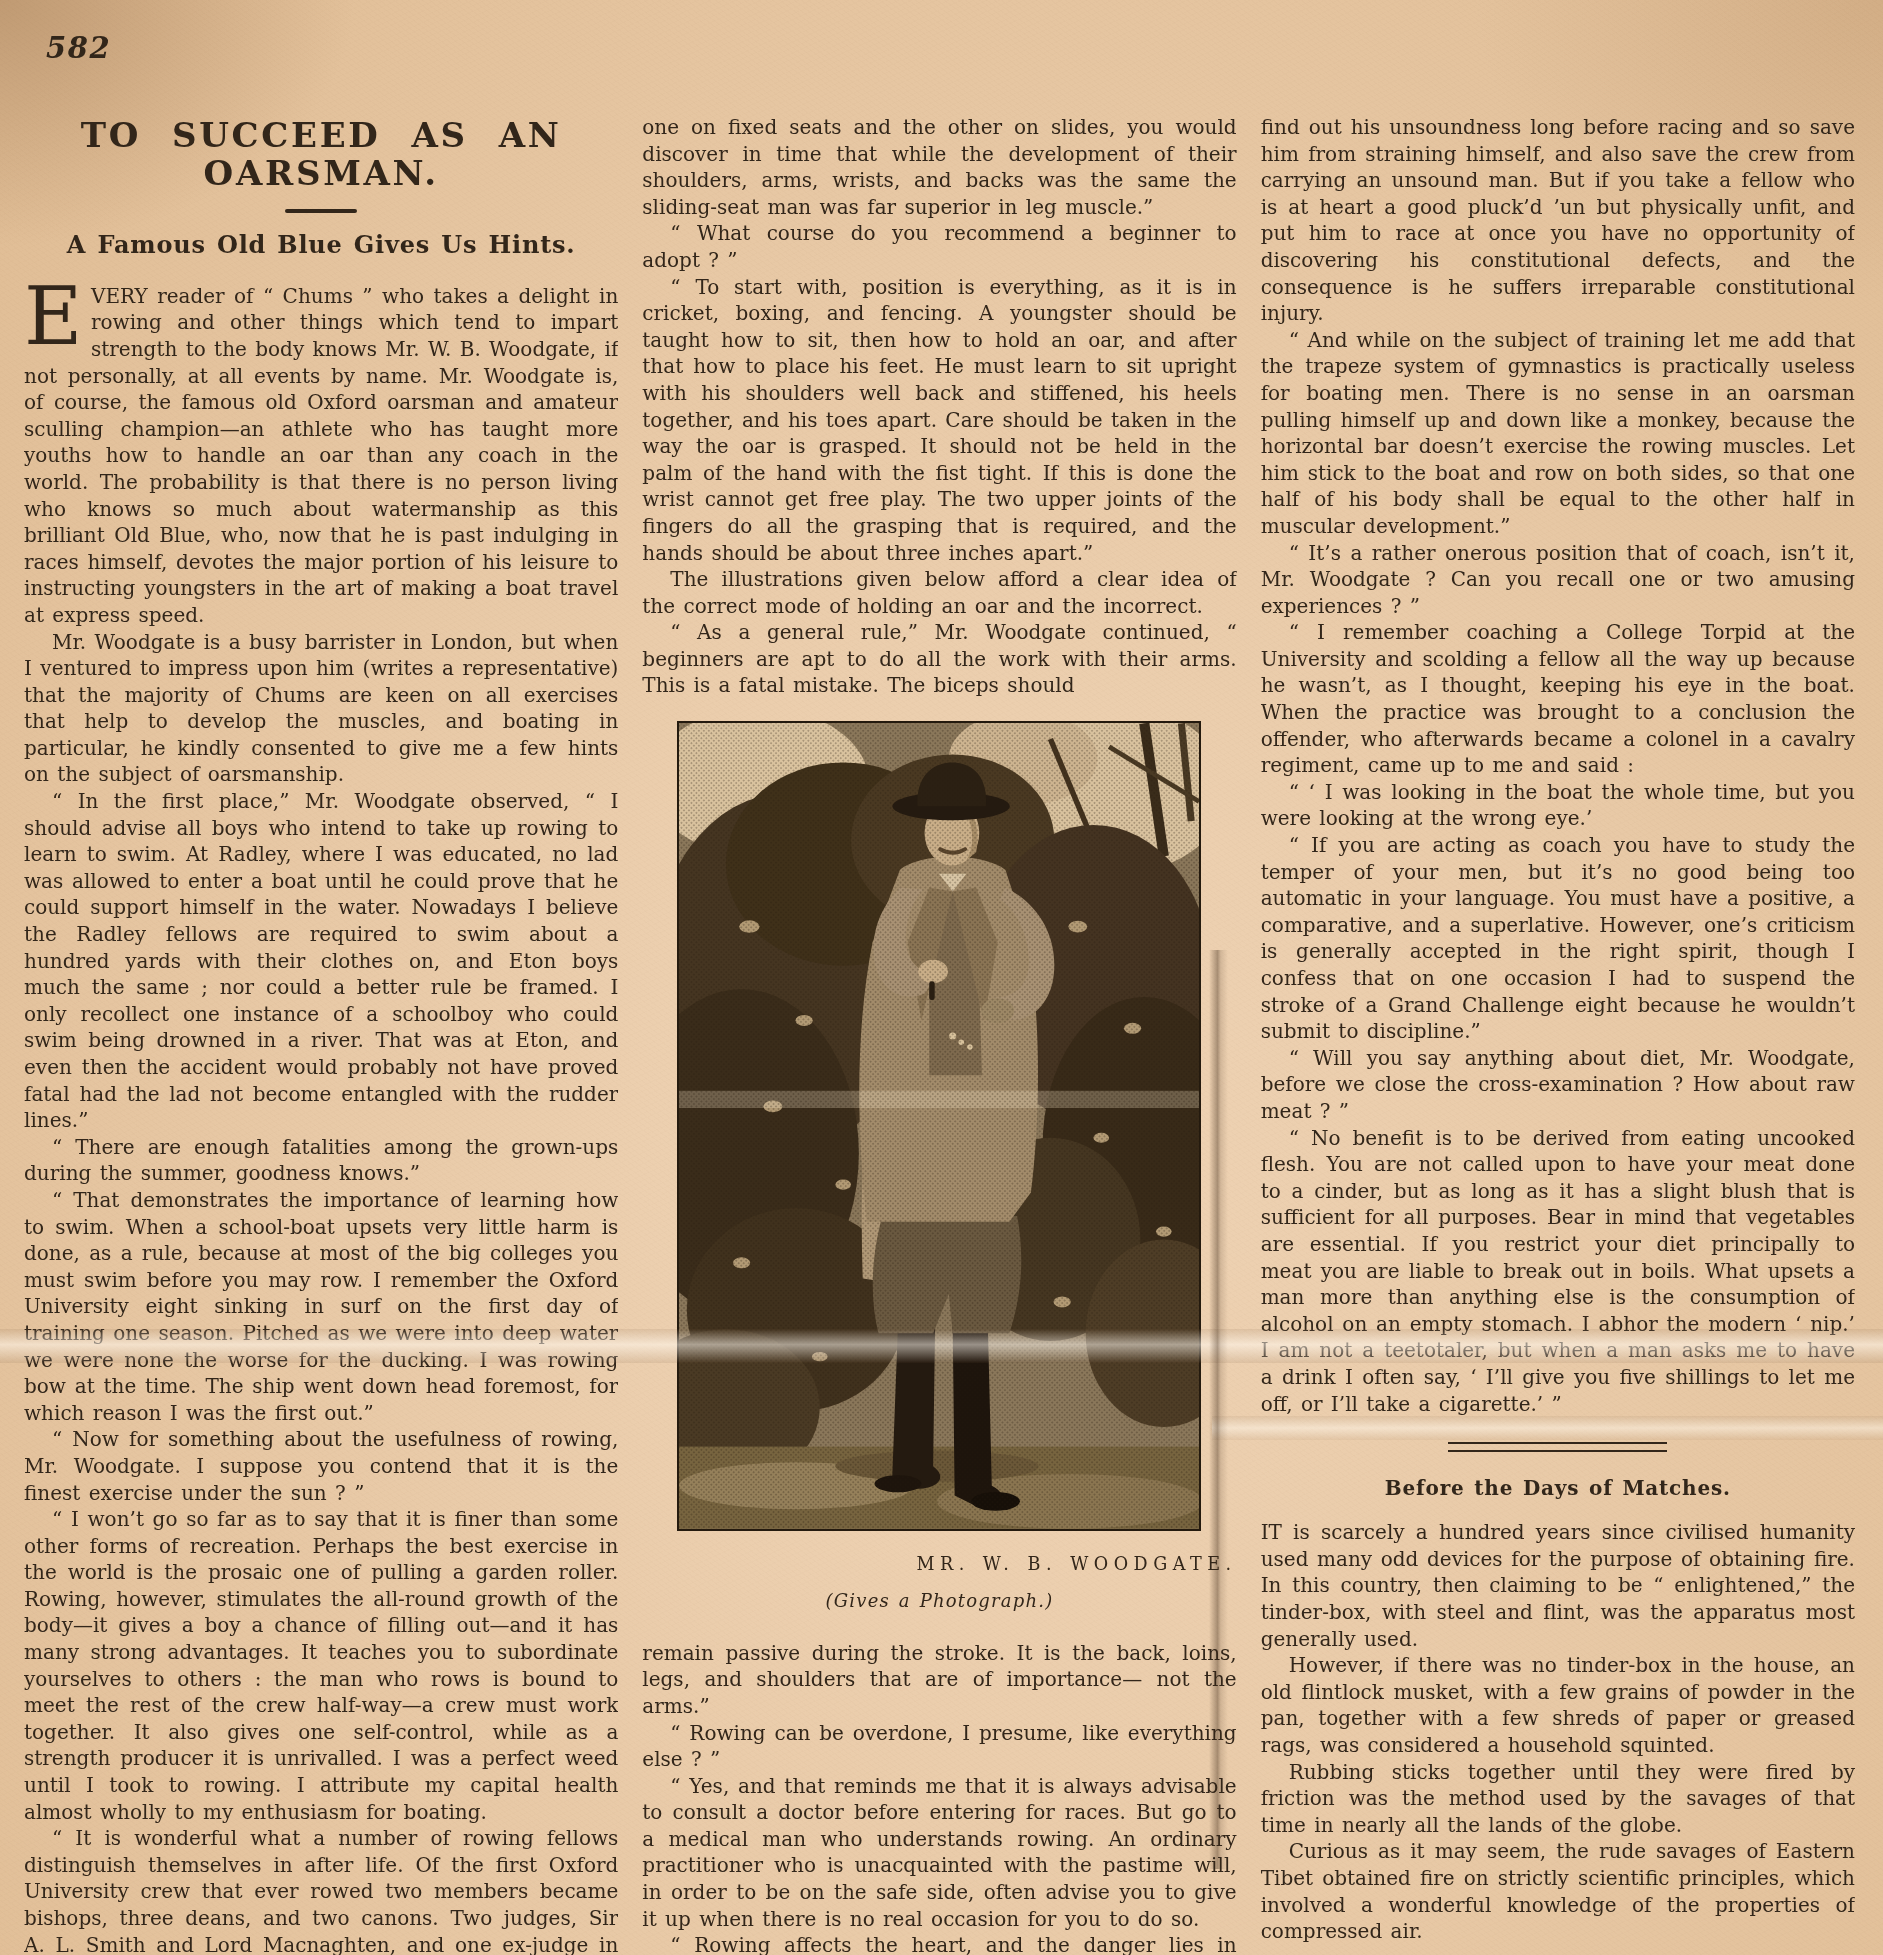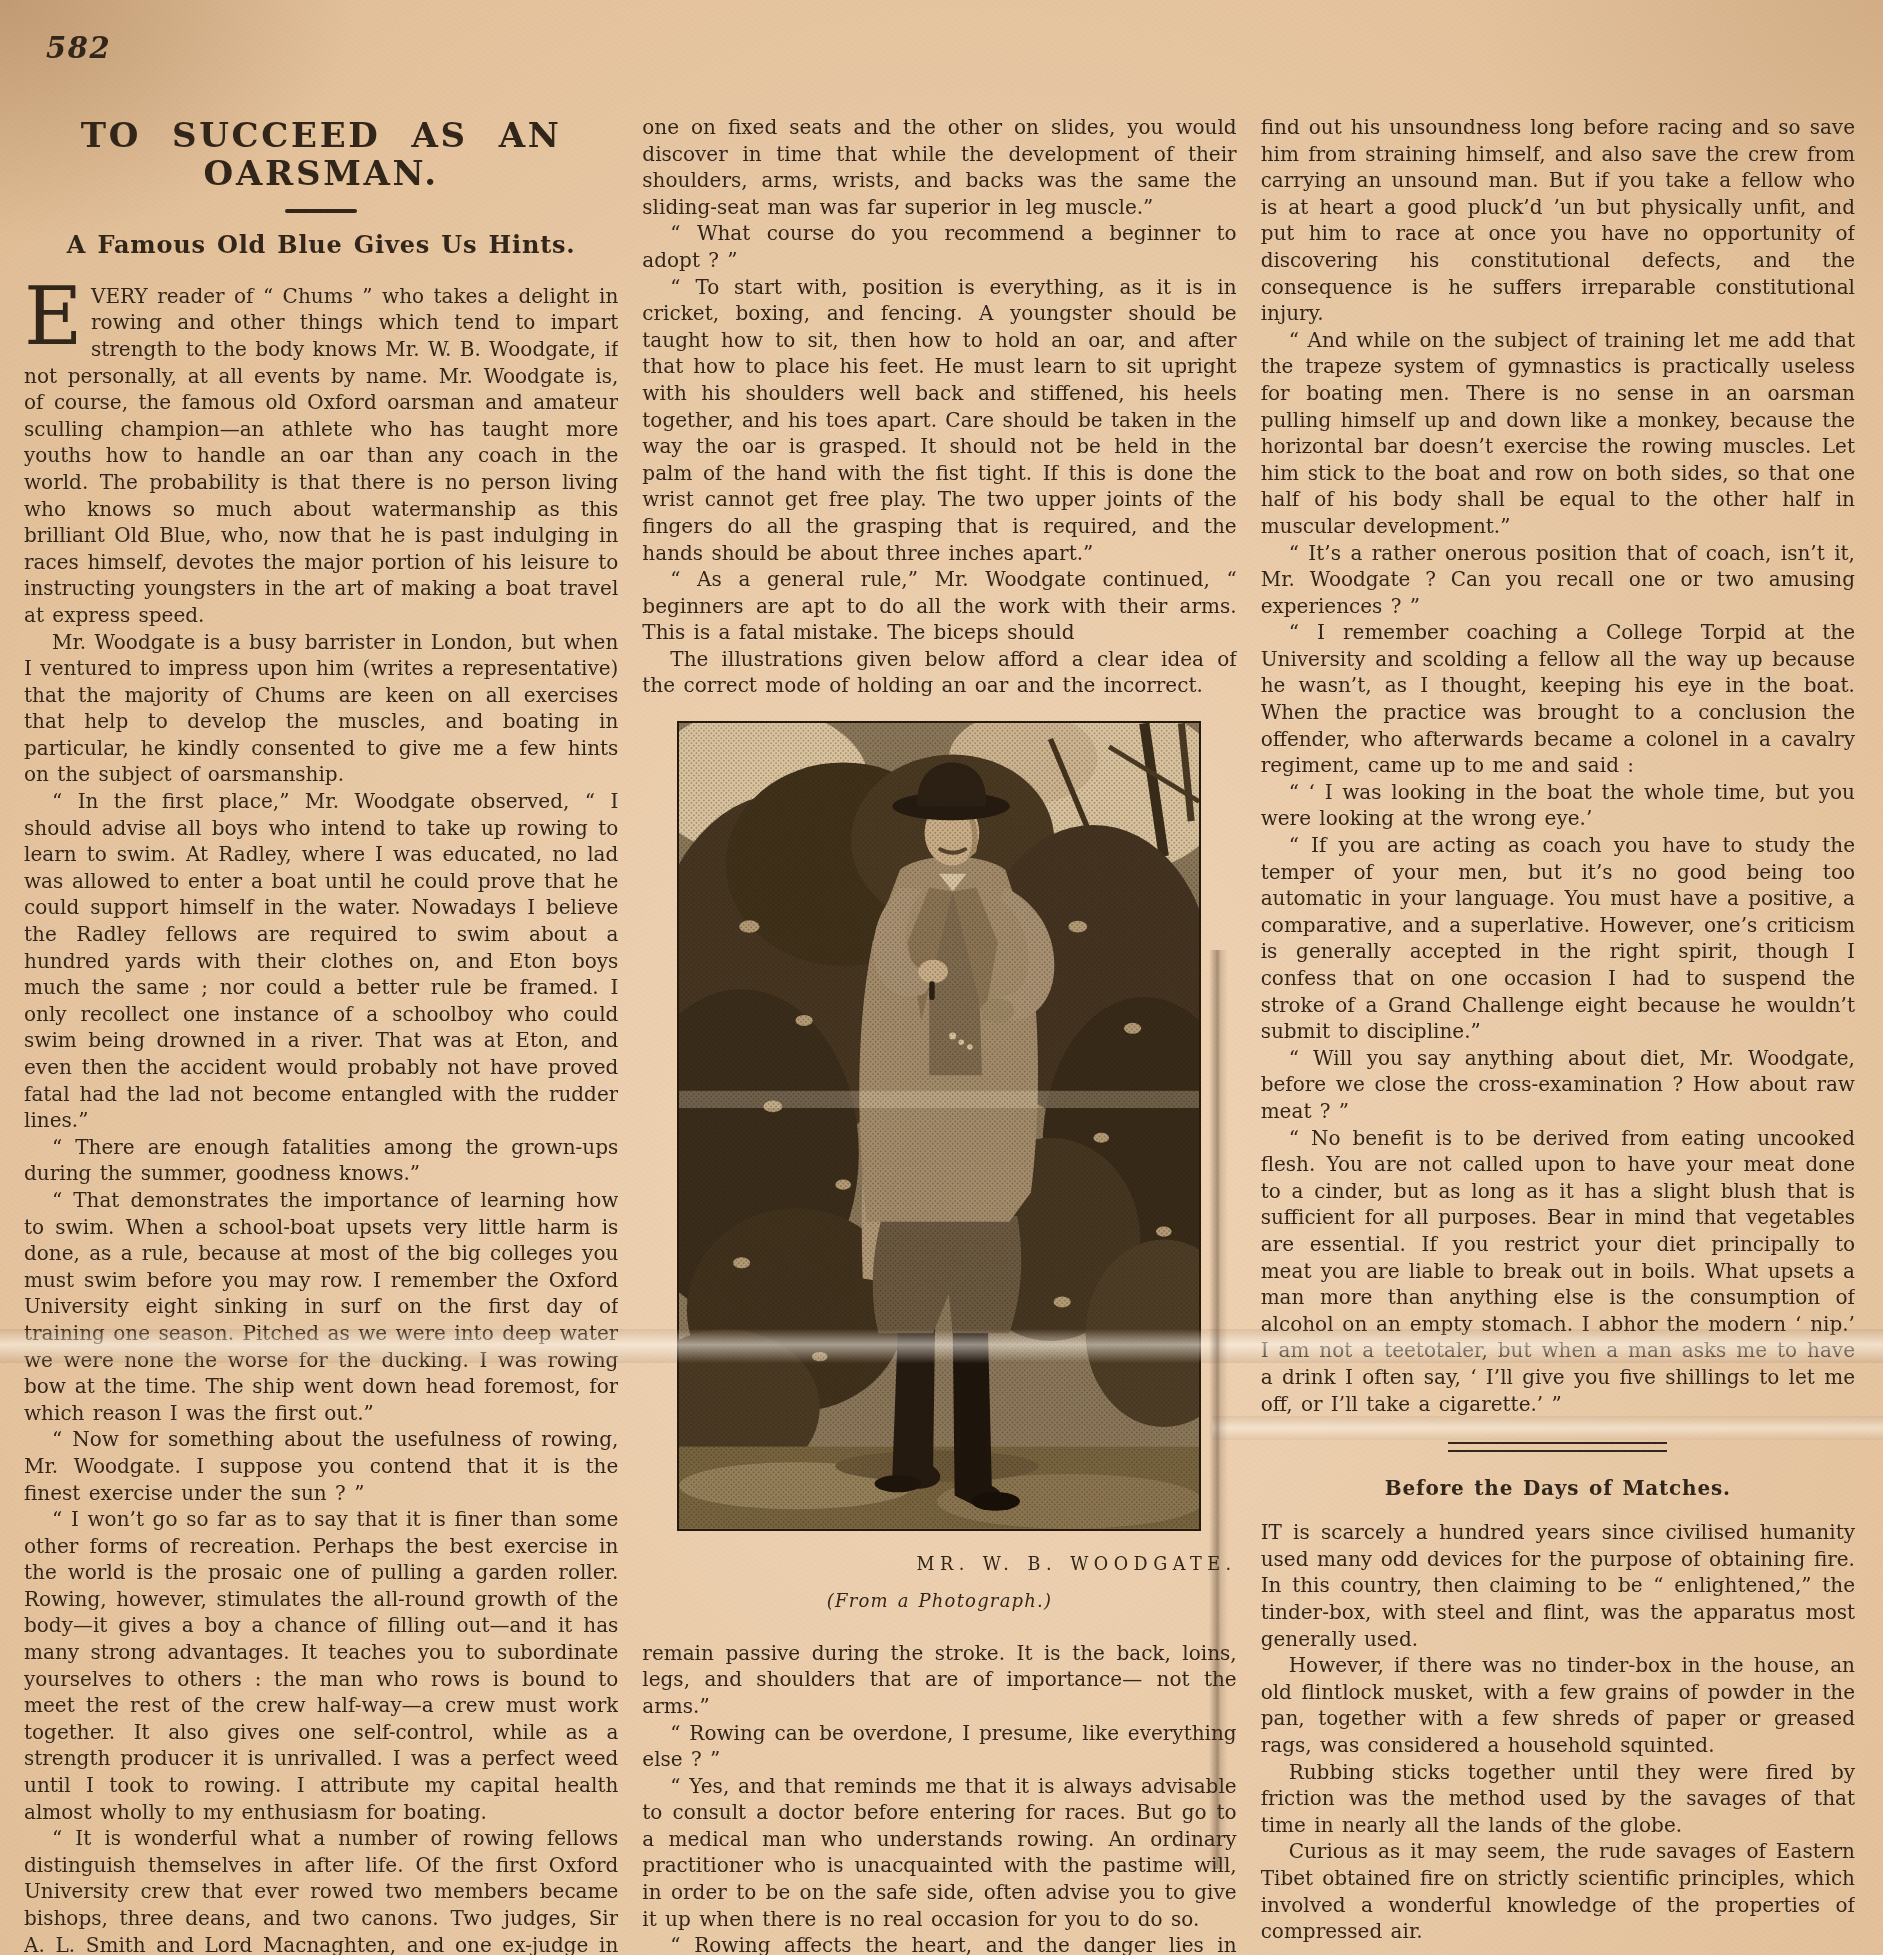--- a/index.html
+++ b/index.html
@@ -66,22 +66,22 @@
       <p>“ Now for something about the usefulness of rowing, Mr. Woodgate.  I suppose you contend that it is the finest exercise under the sun ? ”</p>
       <p>“ I won’t go so far as to say that it is finer than some other forms of recreation.  Perhaps the best exercise in the world is the prosaic one of pulling a garden roller.  Rowing, however, stimulates the all-round growth of the body—it gives a boy a chance of filling out—and it has many strong advantages.  It teaches you to subordinate yourselves to others : the man who rows is bound to meet the rest of the crew half-way—a crew must work together.  It also gives one self-control, while as a strength producer it is unrivalled.  I was a perfect weed until I took to rowing.  I attribute my capital health almost wholly to my enthusiasm for boating.</p>
       <p>“ It is wonderful what a number of rowing fellows distinguish themselves in after life.  Of the first Oxford University crew that ever rowed two members became bishops, three deans, and two canons.  Two judges, Sir A. L. Smith and Lord Macnaghten, and one ex-judge in the person of Lord Esher, the late Master of the Rolls, are all Old Blues, as were the late Justices Chitty and Denman.</p>
 
     </section>
 
     <section class="col">
       <p class="cont">one on fixed seats and the other on slides, you would discover in time that while the development of their shoulders, arms, wrists, and backs was the same the sliding-seat man was far superior in leg muscle.”</p>
       <p>“ What course do you recommend a beginner to adopt ? ”</p>
       <p>“ To start with, position is everything, as it is in cricket, boxing, and fencing.  A youngster should be taught how to sit, then how to hold an oar, and after that how to place his feet.  He must learn to sit upright with his shoulders well back and stiffened, his heels together, and his toes apart.  Care should be taken in the way the oar is grasped.  It should not be held in the palm of the hand with the fist tight.  If this is done the wrist cannot get free play.  The two upper joints of the fingers do all the grasping that is required, and the hands should be about three inches apart.”</p>
+      <p>The illustrations given below afford a clear idea of the correct mode of holding an oar and the incorrect.</p>
       <p>“ As a general rule,” Mr. Woodgate continued, “ beginners are apt to do all the work with their arms.  This is a fatal mistake.  The biceps should</p>
-      <p>The illustrations given below afford a clear idea of the correct mode of holding an oar and the incorrect.</p>
 
       <figure class="photo-figure" style="margin-left:0;margin-right:0;">
         <div class="photo-frame">
           <svg viewBox="0 0 1330 2060" width="520" height="806" xmlns="http://www.w3.org/2000/svg">
             <defs>
               <pattern id="ht" width="9" height="9" patternUnits="userSpaceOnUse" patternTransform="rotate(45)">
                 <circle cx="4.5" cy="4.5" r="2.1" fill="#241a0e" opacity="0.38"></circle>
               </pattern>
             </defs>
             <rect width="1330" height="2060" fill="#8a775a"></rect>
@@ -166,21 +166,21 @@
               <path d="M610,212 C605,140 645,100 698,100 C755,100 790,140 785,212 Z" fill="#2b2013"></path>
             </g>
 
             <rect x="0" y="940" width="1330" height="44" fill="#ecd9bc" opacity="0.30"></rect>
 
             <rect width="1330" height="2060" fill="url(#ht)"></rect>
           </svg>
         </div>
         <figcaption>
           <div class="photo-caption">MR. W. B. WOODGATE.</div>
-          <div class="photo-source">(From a Photograph.)</div>
+          <div class="photo-source">(Gives a Photograph.)</div>
         </figcaption>
       </figure>
 
       <p class="cont">remain passive during the stroke.  It is the back, loins, legs, and shoulders that are of importance— not the arms.”</p>
       <p>“ Rowing can be overdone, I presume, like everything else ? ”</p>
       <p>“ Yes, and that reminds me that it is always advisable to consult a doctor before entering for races.  But go to a medical man who understands rowing.  An ordinary practitioner who is unacquainted with the pastime will, in order to be on the safe side, often advise you to give it up when there is no real occasion for you to do so.</p>
       <p>“ Rowing affects the heart, and the danger lies in racing when you are not in condition.  If you take a fat dowager’s coach horse and gallop him like a Derby winner what can you expect but a breakdown ? One of the objects of training is to remove superfluous internal fat.  ‘ Don’t gallop until you are in condition ’ is an excellent maxim to follow.  Never</p>
 
     </section>
 

